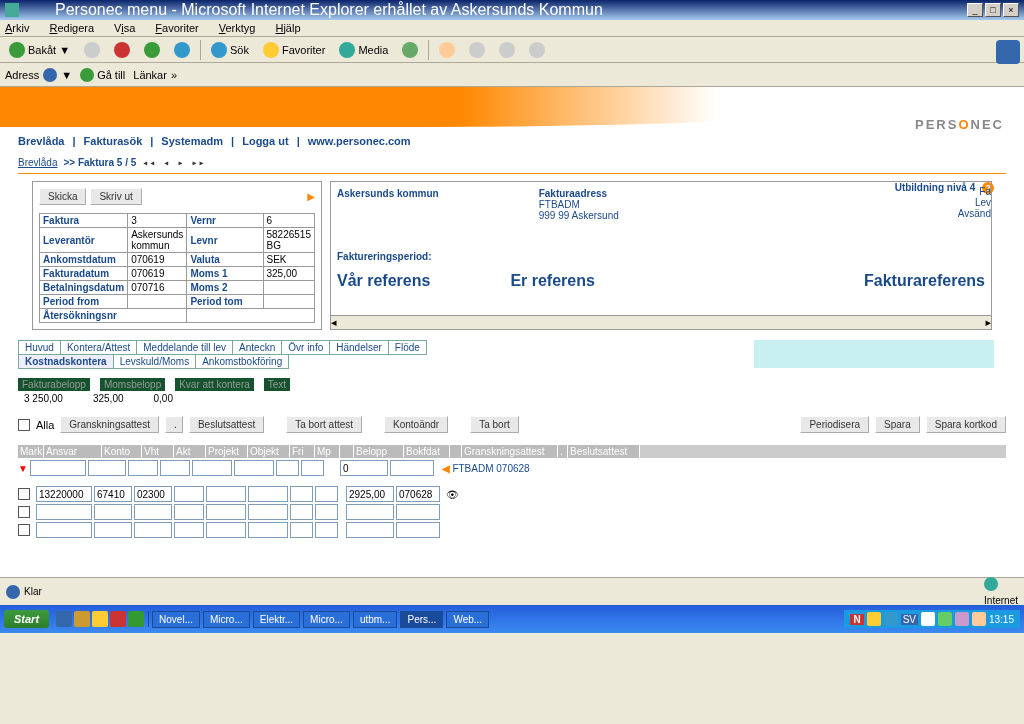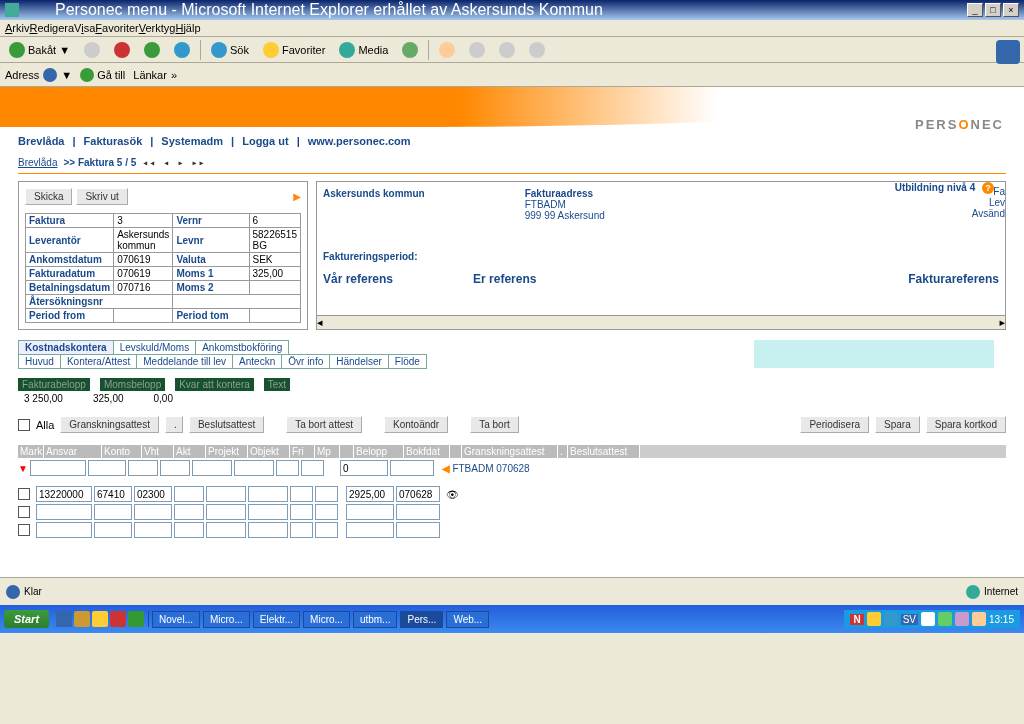--- a/index.html
+++ b/index.html
@@ -2,42 +2,42 @@
 <html><head>
 <meta charset="utf-8">
 <style>
 * { box-sizing: border-box; margin: 0; padding: 0; }
 body { font-family: Tahoma, Arial, sans-serif; font-size: 11px; background: #ece9d8; color: #000; width: 1024px; height: 724px; overflow: hidden; position: relative; }
 .titlebar { background: linear-gradient(#0a246a, #a6caf0); color: #fff; padding: 3px 5px; display: flex; align-items: center; height: 20px; }
 .titlebar-icon { width: 14px; height: 14px; background: #4a9; margin-right: 4px; }
 .titlebar-text { flex: 1; font-weight: normal; font-size: 16px; padding-left: 32px; }
 .win-btns { display: flex; gap: 2px; }
 .win-btn { width: 16px; height: 14px; background: #d4d0c8; border: 1px solid #fff; border-right-color: #555; border-bottom-color: #555; text-align: center; line-height: 12px; font-size: 9px; color: #000; cursor: pointer; font-family: Arial; }
-.menubar { background: #ece9d8; padding: 2px 5px; display: flex; gap: 0; border-bottom: 1px solid #aca899; }
+.menubar { background: #ece9d8; padding: 2px 5px; display: flex; gap: 20px; border-bottom: 1px solid #aca899; }
 .menubar span { cursor: pointer; }
 .menubar span u { text-decoration: underline; }
 .toolbar { background: #ece9d8; padding: 3px 5px; display: flex; align-items: center; gap: 6px; border-bottom: 1px solid #aca899; height: 26px; }
 .ie-logo { position: absolute; right: 4px; top: 40px; width: 24px; height: 24px; background: #36a; border-radius: 4px; }
 .toolbar-btn { display: flex; align-items: center; gap: 3px; padding: 2px 4px; cursor: pointer; }
 .tb-ico { width: 16px; height: 16px; border-radius: 50%; }
 .addressbar { background: #ece9d8; padding: 3px 5px; display: flex; align-items: center; gap: 4px; border-bottom: 1px solid #aca899; height: 24px; }
 .addressbar input { flex: 1; height: 18px; padding: 1px 4px; border: 1px solid #7f9db9; font-size: 11px; }
 .content { background: #fff; height: 490px; overflow: hidden; position: relative; }
 .header-wave { height: 40px; background: linear-gradient(90deg, #ff8800 0%, #ff8800 45%, #fff 70%); border-radius: 0 0 60% 0 / 0 0 100% 0; }
 .nav-row { padding: 8px 18px; display: flex; align-items: center; gap: 8px; color: #1a4a8a; font-weight: bold; font-size: 11px; position: relative; }
 .nav-row a { color: #1a4a8a; cursor: pointer; }
 .logo { position: absolute; right: 20px; top: -10px; font-family: Arial; font-weight: bold; letter-spacing: 2px; color: #888; font-size: 13px; padding-left: 24px; }
 .logo .or { color: #ff8800; }
 .breadcrumb { padding: 2px 18px; color: #1a4a8a; font-size: 10px; display: flex; align-items: center; gap: 6px; }
 .breadcrumb a { text-decoration: underline; cursor: pointer; }
 .nav-arrows { font-family: monospace; letter-spacing: 1px; color: #333; cursor: pointer; }
 .user-level { position: absolute; right: 30px; top: 95px; color: #1a4a8a; font-weight: bold; font-size: 10px; }
 .help-icon { display: inline-block; width: 12px; height: 12px; background: #ff8800; border-radius: 50%; color: #fff; text-align: center; line-height: 12px; font-size: 9px; margin-left: 4px; }
 .hr-orange { border: none; border-top: 1px solid #ff8800; margin: 3px 18px; }
-.main-split { display: flex; padding: 4px 18px; gap: 8px; }
+.main-split { display: flex; padding: 4px 32px; gap: 8px; }
 .left-panel, .right-panel { border: 1px solid #999; padding: 6px; }
 .left-panel { width: 290px; }
 .right-panel { flex: 1; position: relative; overflow: hidden; }
 .btn-3d { background: #e8e8e8; border: 1px outset #fff; padding: 2px 8px; cursor: pointer; font-size: 10px; color: #333; }
 .btn-row { display: flex; gap: 4px; margin-bottom: 8px; align-items: center; }
 .orange-tri { color: #ff8800; font-size: 10px; margin-left: 4px; }
 .info-table { width: 100%; border-collapse: collapse; font-size: 10px; }
 .info-table td { border: 1px solid #999; padding: 1px 3px; }
 .info-table .lbl { color: #1a4a8a; font-weight: bold; width: 78px; }
 .right-panel .rlabel { color: #1a4a8a; font-weight: bold; font-size: 10px; }
@@ -57,21 +57,21 @@
 .grid { margin-top: 8px; }
 .grid-head { display: flex; background: #ccc; }
 .grid-head .gh { color: #fff; background: #bbb; font-size: 10px; padding: 1px 2px; border-right: 1px solid #fff; }
 .grid-row { display: flex; align-items: center; margin-top: 2px; }
 .grid-row input { height: 16px; border: 1px solid #7f9db9; font-size: 10px; padding: 0 2px; margin-right: 2px; }
 .red-tri { color: red; font-size: 10px; margin-right: 2px; }
 .user-chip { color: #1a4a8a; font-size: 10px; margin-left: 6px; }
 .user-chip .ci { color: #ff8800; font-weight: bold; }
 .eye { font-size: 10px; margin-left: 4px; }
 .statusbar { background: #ece9d8; border-top: 1px solid #aca899; height: 28px; display: flex; align-items: center; padding: 0 6px; font-size: 10px; }
-.statusbar .zone { margin-left: auto; display: flex; align-items: center; gap: 4px; }
+.statusbar .zone { margin-left: auto; display: flex; align-items: flex-start; gap: 4px; flex-direction: column; }
 .taskbar { background: linear-gradient(#245edb, #3b8af0); height: 28px; display: flex; align-items: center; color: #fff; font-size: 11px; padding: 0 4px; gap: 3px; }
 .start-btn { background: linear-gradient(#3c9b3c, #2d7d2d); padding: 3px 10px; border-radius: 3px; font-weight: bold; cursor: pointer; font-style: italic; }
 .task-item { background: #2a6fd8; border: 1px solid #1a4a9a; padding: 2px 6px; font-size: 10px; cursor: pointer; max-width: 62px; overflow: hidden; white-space: nowrap; }
 .task-item.active { background: #1a4a9a; }
 .tray { margin-left: auto; background: #1a9ae0; padding: 2px 6px; display: flex; gap: 3px; align-items: center; font-size: 10px; }
 .tray-ico { width: 14px; height: 14px; border-radius: 2px; }
 .ql { display: flex; gap: 2px; padding: 0 4px; border-right: 1px solid #1a4a9a; }
 .ql-ico { width: 16px; height: 16px; border-radius: 2px; }
 .gh { text-align: left; }
 </style>
@@ -216,28 +216,28 @@
               <td class="lbl">Moms 1</td>
               <td>325,00</td>
             </tr>
         <tr>
               <td class="lbl">Betalningsdatum</td>
               <td>070716</td>
               <td class="lbl">Moms 2</td>
               <td></td>
             </tr>
         <tr>
-              <td class="lbl" colspan="2">Återsökningsnr</td>
-              <td colspan="2"></td>
-            </tr>
-        <tr>
               <td class="lbl">Period from</td>
               <td></td>
               <td class="lbl">Period tom</td>
               <td></td>
+            </tr>
+        <tr>
+              <td class="lbl" colspan="2">Återsökningsnr</td>
+              <td colspan="2"></td>
             </tr>
       </tbody>
         </table>
     </div>
 
     <div class="right-panel">
       <div class="right-cols">
         <div>
           <div class="rlabel">Askersunds kommun</div>
         </div>
@@ -248,44 +248,44 @@
         </div>
       </div>
       <div class="right-side-labels">
         <div>Fa</div>
         <div>Lev</div>
         <div>Avsänd</div>
       </div>
       <div style="height:30px"></div>
       <div class="rlabel">Faktureringsperiod:</div>
       <div style="height:10px"></div>
-      <div style="display:flex;gap:80px;font-size:12px;color:#1a4a8a;font-weight:bold">
+      <div style="display:flex;gap:80px;font-size:16px;color:#1a4a8a;font-weight:bold">
         <span>Vår referens</span>
         <span>Er referens</span>
         <span style="margin-left:auto">Fakturareferens</span>
       </div>
       <div class="scroll-hint">◂<span style="float:right">▸</span></div>
     </div>
   </div>
 
   <div class="lower">
     <div class="highlight-box"></div>
-    <div class="tabs">
-      <div class="tab active">Kostnadskontera</div>
-      <div class="tab">Levskuld/Moms</div>
-      <div class="tab">Ankomstbokföring</div>
-    </div>
     <div class="tabs">
       <div class="tab">Huvud</div>
       <div class="tab">Kontera/Attest</div>
       <div class="tab">Meddelande till lev</div>
       <div class="tab">Anteckn</div>
       <div class="tab">Övr info</div>
       <div class="tab">Händelser</div>
       <div class="tab">Flöde</div>
+    </div>
+    <div class="tabs">
+      <div class="tab active">Kostnadskontera</div>
+      <div class="tab">Levskuld/Moms</div>
+      <div class="tab">Ankomstbokföring</div>
     </div>
 
     <div class="sum-head">
       <span>Fakturabelopp</span>
       <span>Momsbelopp</span>
       <span>Kvar att kontera</span>
       <span>Text</span>
     </div>
     <div class="sum-vals">
       <span>3 250,00</span>

